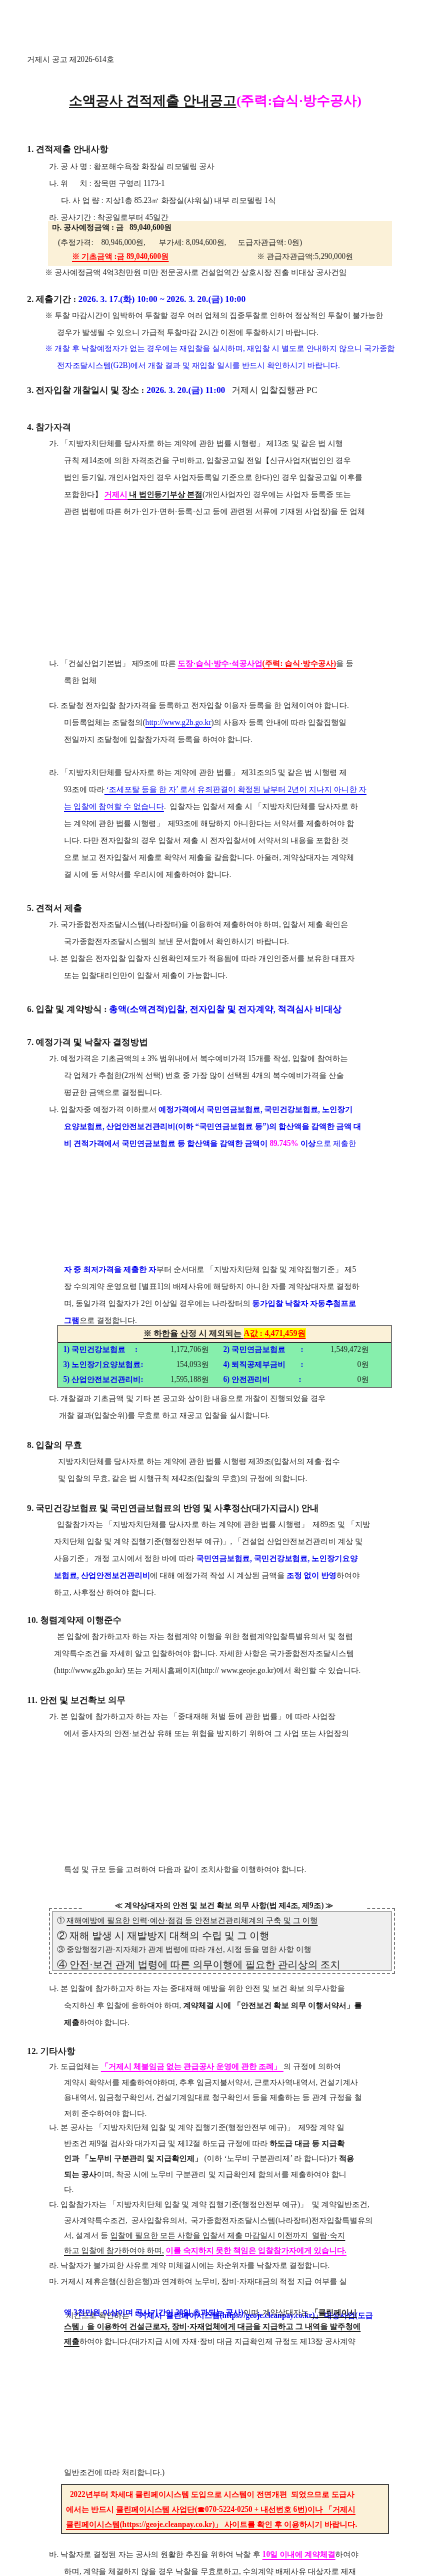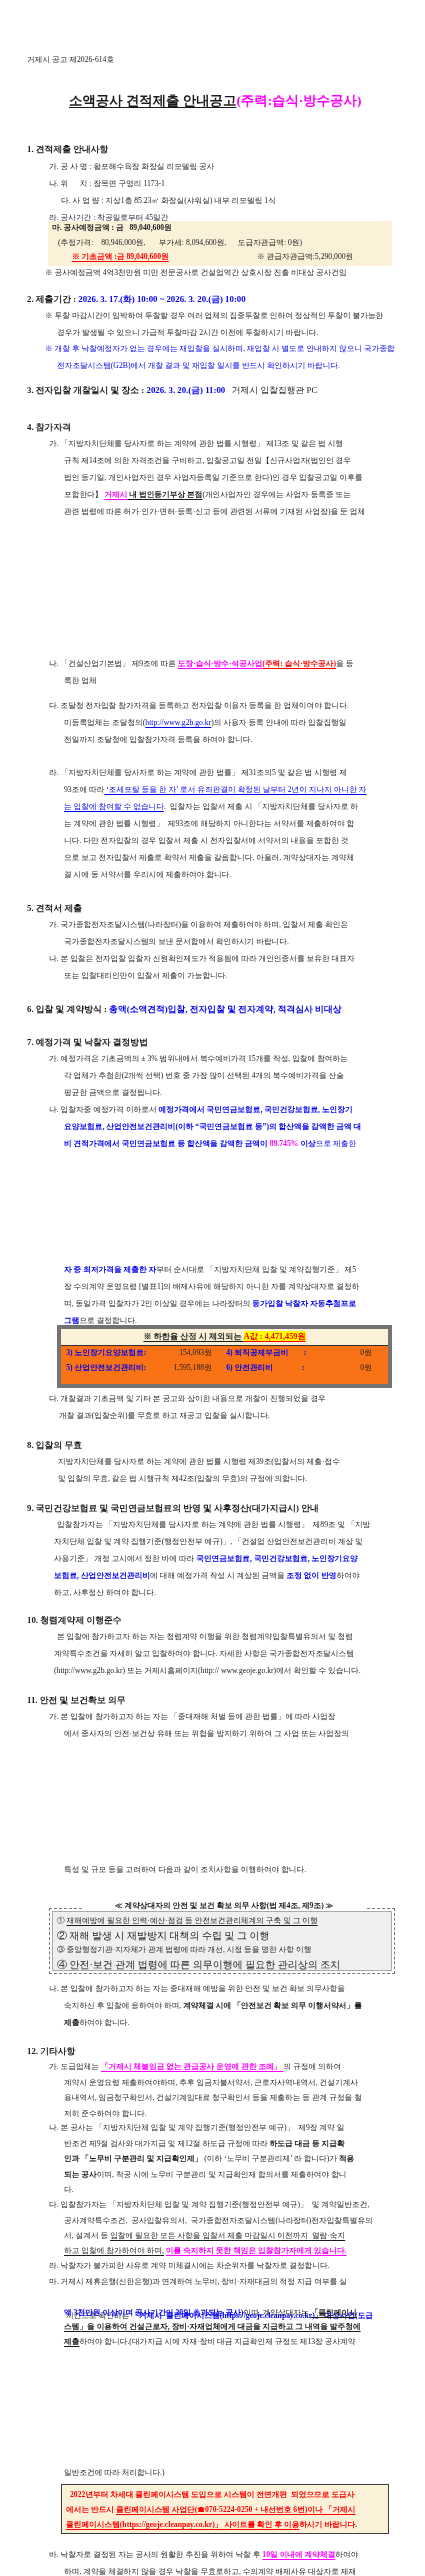--- a/index.html
+++ b/index.html
@@ -13,21 +13,21 @@
   .s-ku{color:#1b1b1b;text-decoration:underline;text-underline-offset:2.1px;}
   .s-r{color:#ff0000;font-weight:bold;}
   .s-ru{color:#ff0000;font-weight:bold;text-decoration:underline;text-underline-offset:2.1px;}
   .s-m{color:#ff00ff;font-weight:bold;}
   .s-mu{color:#ff00ff;font-weight:bold;text-decoration:underline;text-underline-offset:2.1px;}
   .s-bl{color:#0000ee;}
   .s-blb{color:#0000ee;font-weight:bold;}
   .s-blu{color:#0000ee;text-decoration:underline;text-underline-offset:2.1px;}
   .s-blbu{color:#0000ee;font-weight:bold;text-underline-offset:2.1px;}
   .s-hlru{color:#ff0000;font-weight:bold;background:#ffff00;text-decoration:underline;text-underline-offset:2.1px;}
-  .tbl{position:absolute;border:4px solid #737373;background:#f97316;box-sizing:border-box;}
+  .tbl{position:absolute;border:1px solid #737373;background:#86efac;box-sizing:border-box;}
   .tbl-header{box-sizing:border-box;border-bottom:1px solid #333;background:#fbf1d8;
               display:flex;align-items:center;justify-content:center;white-space:pre;}
   .tbl-row{display:flex;box-sizing:border-box;}
   .tbl-half{display:flex;box-sizing:border-box;align-items:center;white-space:pre;}
   .tbl-label{color:#0000ee;font-weight:bold;}
   .tbl-value{margin-left:auto;color:#1b1b1b;}
 </style>
 </head>
 <body>
 
@@ -82,20 +82,24 @@
     <div class="line" style="left: 49px; top: 1105px; font-size: 7.7px;"><span class="s-k">나. 입찰자중 예정가격 이하로서 </span><span class="s-blb">예정가격에서 국민연금보험료, 국민건강보험료, 노인장기</span></div>
     <div class="line" style="left: 64px; top: 1122px; font-size: 7.7px;"><span class="s-blb">요양보험료, 산업안전보건관리비(이하 “국민연금보험료 등”)의 합산액을 감액한 금액 대</span></div>
     <div class="line" style="left: 64px; top: 1139px; font-size: 7.7px;"><span class="s-blb">비 견적가격에서 국민연금보험료 등 합산액을 감액한 금액이 </span><span class="s-m">89.745%</span><span class="s-blb"> 이상</span><span class="s-bl">으로 제출한</span></div>
     <div class="line" style="left: 64px; top: 1265px; font-size: 7.7px;"><span class="s-blbu">자 중 최저가격을 제출한 자</span><span class="s-k">부터 순서대로 「지방자치단체 입찰 및 계약집행기준」 제5</span></div>
     <div class="line" style="left: 64px; top: 1282px; font-size: 7.7px;"><span class="s-k">장 수의계약 운영요령 [별표1]의 배제사유에 해당하지 아니한 자를 계약상대자로 결정하</span></div>
     <div class="line" style="left: 64px; top: 1299px; font-size: 7.7px;"><span class="s-k">며, 동일가격 입찰자가 2인 이상일 경우에는 나라장터의 </span><span class="s-blb">동가입찰 낙찰자 자동추첨프로</span></div>
     <div class="line" style="left: 64px; top: 1316px; font-size: 7.7px;"><span class="s-blb">그램</span><span class="s-k">으로 결정합니다.</span></div>
     <div class="tbl" style="left: 57px; top: 1325px; width: 335px; height: 63px;">
       <div class="tbl-header" style="height: 16.5px; font-size: 8.2px;"><span class="s-bu">※ 하한율 산정 시 제외되는 </span><span class="s-hlru">A값 : </span><span class="s-hlru">4,471,459원</span></div>
       <div class="tbl-row" style="height: 15px;">
+        <div class="tbl-half" style="width: 158px; padding: 0px 7.2px 0px 5.2px; font-size: 7.7px;"><span class="tbl-label">1) 국민건강보험료     :</span><span class="tbl-value">1,172,706원</span></div>
+        <div class="tbl-half" style="width: 158px; padding: 0px 5.2px 0px 7.2px; font-size: 7.7px;"><span class="tbl-label">2) 국민연금보험료        :</span><span class="tbl-value">1,549,472원</span></div>
+      </div>
+      <div class="tbl-row" style="height: 15px;">
         <div class="tbl-half" style="width: 158px; padding: 0px 7.2px 0px 5.2px; font-size: 7.7px;"><span class="tbl-label">3) 노인장기요양보험료:</span><span class="tbl-value">154,093원</span></div>
         <div class="tbl-half" style="width: 158px; padding: 0px 5.2px 0px 7.2px; font-size: 7.7px; align-items: center;"><span class="tbl-label">4) 퇴직공제부금비        :</span><span class="tbl-value">0원</span></div>
       </div>
       <div class="tbl-row" style="height: 15px;">
         <div class="tbl-half" style="width: 158px; padding: 0px 7.2px 0px 5.2px; font-size: 7.7px;"><span class="tbl-label">5) 산업안전보건관리비:</span><span class="tbl-value">1,595,188원</span></div>
         <div class="tbl-half" style="width: 158px; padding: 0px 5.2px 0px 7.2px; font-size: 7.7px;"><span class="tbl-label">6) 안전관리비               :</span><span class="tbl-value">0원</span></div>
       </div>
     </div>
     <div class="line" style="left: 49px; top: 1394px; font-size: 7.7px;"><span class="s-k">다. 개찰결과 기초금액 및 기타 본 공고와 상이한 내용으로 개찰이 진행되었을 경우</span></div>
     <div class="line" style="left: 59px; top: 1411px; font-size: 7.7px;"><span class="s-k">개찰 결과(입찰순위)를 무효로 하고 재공고 입찰을 실시합니다.</span></div>
@@ -121,21 +125,21 @@
     <div class="line" style="left: 82px; top: 1901px; font-size: 7.7px; width: 278px; text-align: center; background: rgb(255, 255, 255); padding: 0px 3.1px;"><span class="s-b">≪ 계약상대자의 안전 및 보건 확보 의무 사항(법 제4조, 제9조) ≫</span></div>
     <div class="line" style="left: 57px; top: 1916px; font-size: 7.7px;"><span class="s-k">① </span><span class="s-ku">재해예방에 필요한 인력·예산·점검 등 안전보건관리체계의 구축 및 그 이행</span></div>
     <div class="line" style="left: 57px; top: 1930px; font-size: 10px;"><span class="s-k">② 재해 발생 시 재발방지 대책의 수립 및 그 이행</span></div>
     <div class="line" style="left: 57px; top: 1945px; font-size: 7.7px;"><span class="s-k">③ 중앙행정기관·지자체가 관계 법령에 따라 개선, 시정 등을 명한 사항 이행</span></div>
     <div class="line" style="left: 57px; top: 1959px; font-size: 10px;"><span class="s-k">④ 안전·보건 관계 법령에 따른 의무이행에 필요한 관리상의 조치</span></div>
     <div class="line" style="left: 49px; top: 1984px; font-size: 7.7px;"><span class="s-k">나. 본 입찰에 참가하고자 하는 자는 중대재해 예방을 위한 안전 및 보건 확보 의무사항을</span></div>
     <div class="line" style="left: 64px; top: 2001px; font-size: 7.7px;"><span class="s-k">숙지하신 후 입찰에 응하여야 하며, </span><span class="s-b">계약체결 시에 「안전보건 확보 의무 이행서약서」를</span></div>
     <div class="line" style="left: 64px; top: 2018px; font-size: 7.7px;"><span class="s-b">제출</span><span class="s-k">하여야 합니다.</span></div>
     <div class="line" style="left: 27px; top: 2046px; font-size: 8.8px;"><span class="s-b">12. 기타사항</span></div>
     <div class="line" style="left: 49px; top: 2062px; font-size: 7.7px;"><span class="s-k">가. 도급업체는 </span><span class="s-mu">「거제시 체불임금 없는 관급공사 운영에 관한 조례」 </span><span class="s-k">의 규정에 의하여</span></div>
-    <div class="line" style="left: 64px; top: 2078px; font-size: 7.7px;"><span class="s-k">계약시 운영요령 제출하여야하며, 추후 임금지불서약서, 근로자사역내역서, 건설기계사</span></div>
+    <div class="line" style="left: 64px; top: 2078px; font-size: 7.7px;"><span class="s-k">계약시 확약서를 제출하여야하며, 추후 임금지불서약서, 근로자사역내역서, 건설기계사</span></div>
     <div class="line" style="left: 64px; top: 2093px; font-size: 7.7px;"><span class="s-k">용내역서, 임금청구확인서, 건설기계임대료 청구확인서 등을 제출하는 등 관계 규정을 철</span></div>
     <div class="line" style="left: 64px; top: 2109px; font-size: 7.7px;"><span class="s-k">저히 준수하여야 합니다.</span></div>
     <div class="line" style="left: 49px; top: 2123px; font-size: 7.7px;"><span class="s-k">나. 본 공사는 「지방자치단체 입찰 및 계약 집행기준(행정안전부 예규)」  제9장 계약 일</span></div>
     <div class="line" style="left: 64px; top: 2139px; font-size: 7.7px;"><span class="s-k">반조건 제9절 검사와 대가지급 및 제12절 하도급 규정에 따라 </span><span class="s-b">하도급 대금 등 지급확</span></div>
     <div class="line" style="left: 64px; top: 2154px; font-size: 7.7px;"><span class="s-b">인과 「노무비 구분관리 및 지급확인제」</span><span class="s-k"> (이하 ‘노무비 구분관리제’ 라 합니다)가 </span><span class="s-b">적용</span></div>
     <div class="line" style="left: 64px; top: 2170px; font-size: 7.7px;"><span class="s-b">되는 공사</span><span class="s-k">이며, 착공 시에 노무비 구분관리 및 지급확인제 합의서를 제출하여야 합니</span></div>
     <div class="line" style="left: 64px; top: 2185px; font-size: 7.7px;"><span class="s-k">다.</span></div>
     <div class="line" style="left: 49px; top: 2200px; font-size: 7.7px;"><span class="s-k">다. 입찰참가자는 「지방자치단체 입찰 및 계약 집행기준(행정안전부 예규)」  및 계약일반조건,</span></div>
     <div class="line" style="left: 64px; top: 2216px; font-size: 7.7px;"><span class="s-k">공사계약특수조건,  공사입찰유의서,  국가종합전자조달시스템(나라장터)전자입찰특별유의</span></div>
     <div class="line" style="left: 64px; top: 2231px; font-size: 7.7px;"><span class="s-k">서, 설계서 등 </span><span class="s-ku">입찰에 필요한 모든 사항을 입찰서 제출 마감일시 이전까지  열람·숙지</span></div>

